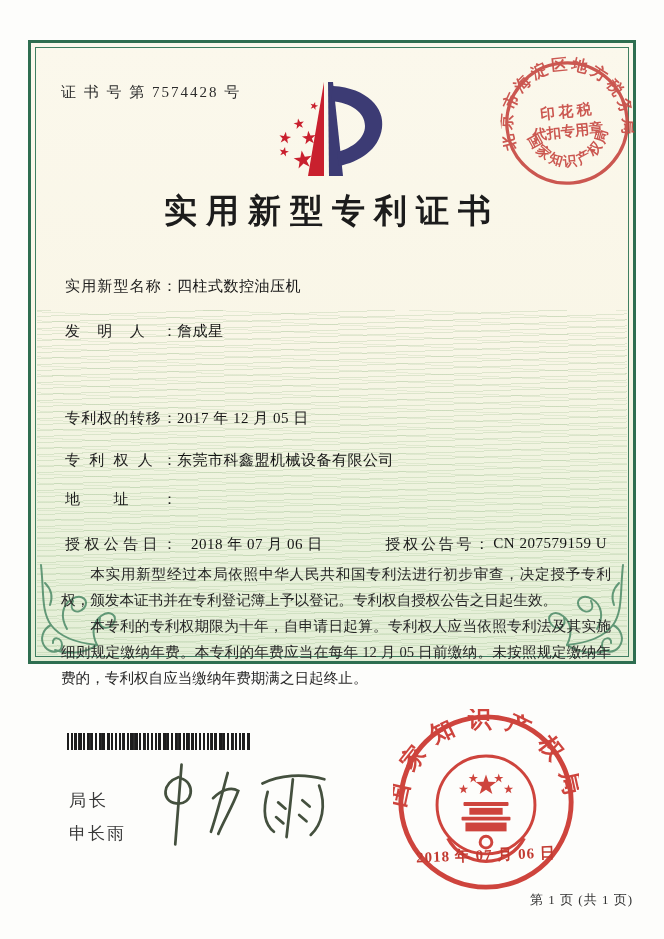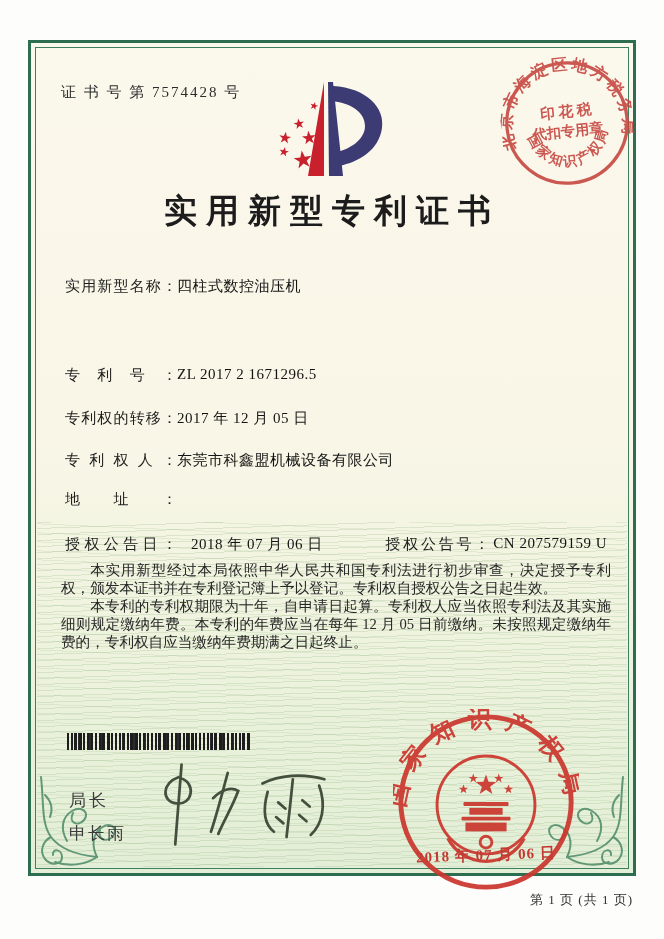--- a/index.html
+++ b/index.html
@@ -3,21 +3,21 @@
 <meta charset="utf-8">
 <style>
   html,body{margin:0;padding:0;}
   body{
     width:664px;height:939px;position:relative;
     background:#fdfdfb;
     font-family:"Liberation Serif", serif;
     overflow:hidden;
   }
   .cert{
-    position:absolute;left:28px;top:40px;width:608px;height:836px;
+    position:absolute;left:28px;top:40px;width:608px;height:624px;
     box-sizing:border-box;
     border:3px solid #2e6e50;
     background:linear-gradient(180deg,#fbf8ec 0%,#f9f6e7 48%,#eef3de 72%,#e3eed6 100%);
   }
   .inner-frame{
     position:absolute;inset:4px;border:1px solid #3f7f61;pointer-events:none;
   }
   .waves{
     position:absolute;left:6px;right:6px;bottom:6px;height:345px;
     background-image:
@@ -52,21 +52,21 @@
   .row-patentno{top:323px;}
   .row-filing{top:366px;}
   .row-patentee{top:408px;}
   .row-address{top:447px;}
   .row-grant{top:492px;justify-content:space-between;}
   .grant-left{display:flex;gap:14px;}
   .grant-right{display:flex;}
   .lbl2{display:inline-block;width:104px;flex:0 0 104px;text-align-last:justify;text-align:justify;margin-right:4px;margin-left:46px;}
   .paras{
     position:absolute;left:30px;top:518px;width:550px;
-    font-size:14.6px;line-height:18px;color:#262626;text-align:justify;
+    font-size:14.6px;line-height:26px;color:#262626;text-align:justify;
   }
   .paras p{margin:0;text-indent:2em;}
   .barcode{
     position:absolute;left:36px;top:690px;width:183px;height:17px;
     background-image:
       repeating-linear-gradient(90deg,#1d1d1d 0 2px,transparent 2px 4px),
       repeating-linear-gradient(90deg,#1d1d1d 0 1px,transparent 1px 7px),
       repeating-linear-gradient(90deg,#2b2b2b 0 2px,transparent 2px 11px);
   }
   .signer-title{position:absolute;left:38px;top:746px;font-family:"Liberation Sans",sans-serif;font-size:17px;color:#3a3a3a;letter-spacing:3px;}
@@ -144,23 +144,23 @@
     <text x="60" y="58" text-anchor="middle" font-size="13.5" fill="#c5423c" font-weight="700">印 花 税</text>
     <text x="60" y="76" text-anchor="middle" font-size="13" fill="#c5423c" font-weight="700">代扣专用章</text>
   </svg>
 
   <div class="title">实用新型专利证书</div>
 
   <div class="row row-name">
     <span class="lbl">实用新型名称：</span>
     <span class="val">四柱式数控油压机</span>
   </div>
-  <div class="row row-patentno">
-    <span class="lbl">专利号：</span>
-    <span class="val">ZL 2017 2 1671296.5</span>
+  <div class="row row-inventor">
+    <span class="lbl">发明人：</span>
+    <span class="val">詹成星</span>
   </div>
   <div class="row row-filing">
     <span class="lbl">专利权的转移：</span>
     <span class="val">2017 年 12 月 05 日</span>
   </div>
   <div class="row row-patentee">
     <span class="lbl">专利权人：</span>
     <span class="val">东莞市科鑫盟机械设备有限公司</span>
   </div>
   <div class="row row-address">

